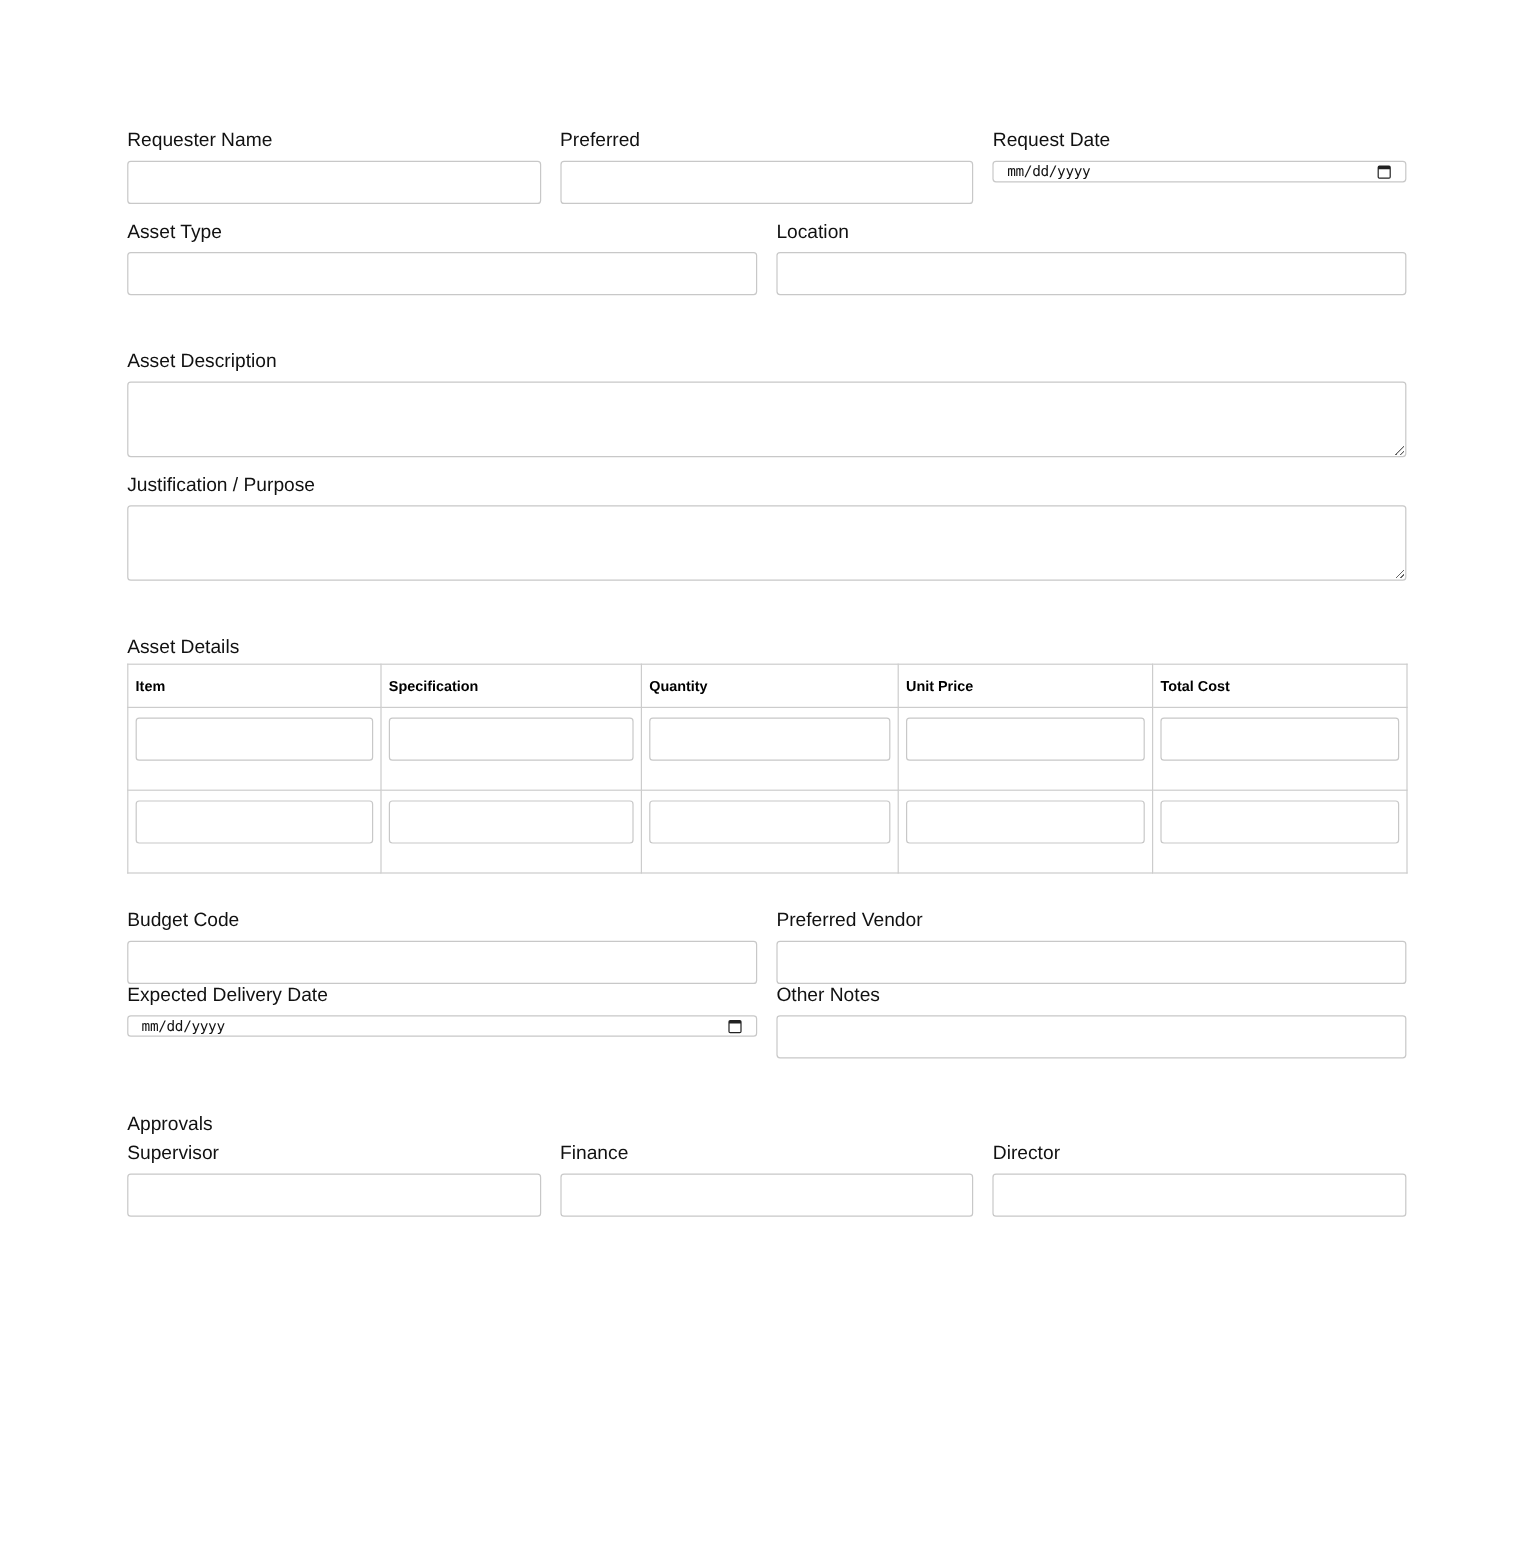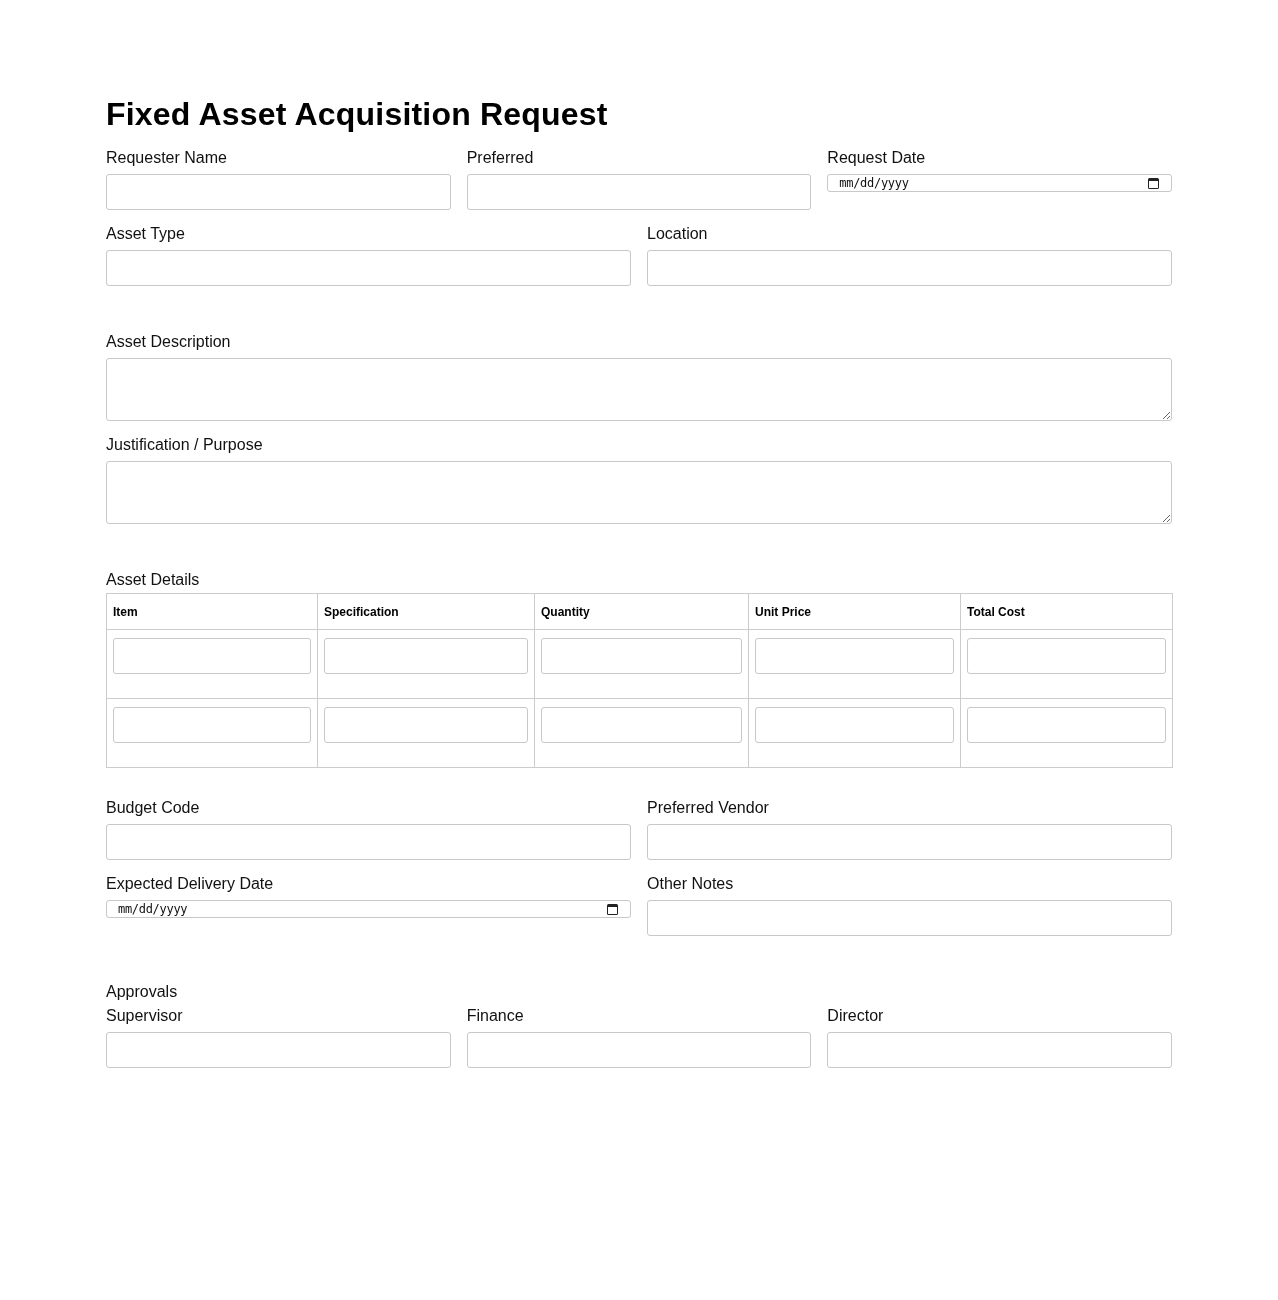--- a/index.html
+++ b/index.html
@@ -55,21 +55,20 @@
   table.assets th {
     height: 36px; font-size: 12px; font-weight: bold; padding: 0 6px; vertical-align: middle; color: #000;
   }
   table.assets td { height: 69px; padding: 8px 6px 0 6px; }
   table.assets td .inp { height: 36px; }
 </style>
 </head>
 <body>
 
 <div class="container">
-  <h1>Fixed Asset Acquisition Request</h1>
 
   <div class="row" style="margin-top:14px;">
     <div class="field">
       <label class="lbl">Requester Name</label>
       <input class="inp" type="text" value="" style="">
     </div>
     <div class="field">
       <label class="lbl">Preferred</label>
       <input class="inp" type="text" value="" style="">
     </div>
@@ -165,21 +164,21 @@
     <div class="field">
       <label class="lbl">Budget Code</label>
       <input class="inp" type="text" value="" style="">
     </div>
     <div class="field">
       <label class="lbl">Preferred Vendor</label>
       <input class="inp" type="text" value="" style="">
     </div>
   </div>
 
-  <div class="row" style="margin-top:14px;">
+  <div class="row" style="">
     <div class="field">
       <label class="lbl">Expected Delivery Date</label>
       <div class="inp date">
         <span class="ph">mm/dd/yyyy</span>
         <span class="cal-icon"></span>
       </div>
     </div>
     <div class="field">
       <label class="lbl">Other Notes</label>
       <input class="inp" type="text" value="" style="">

